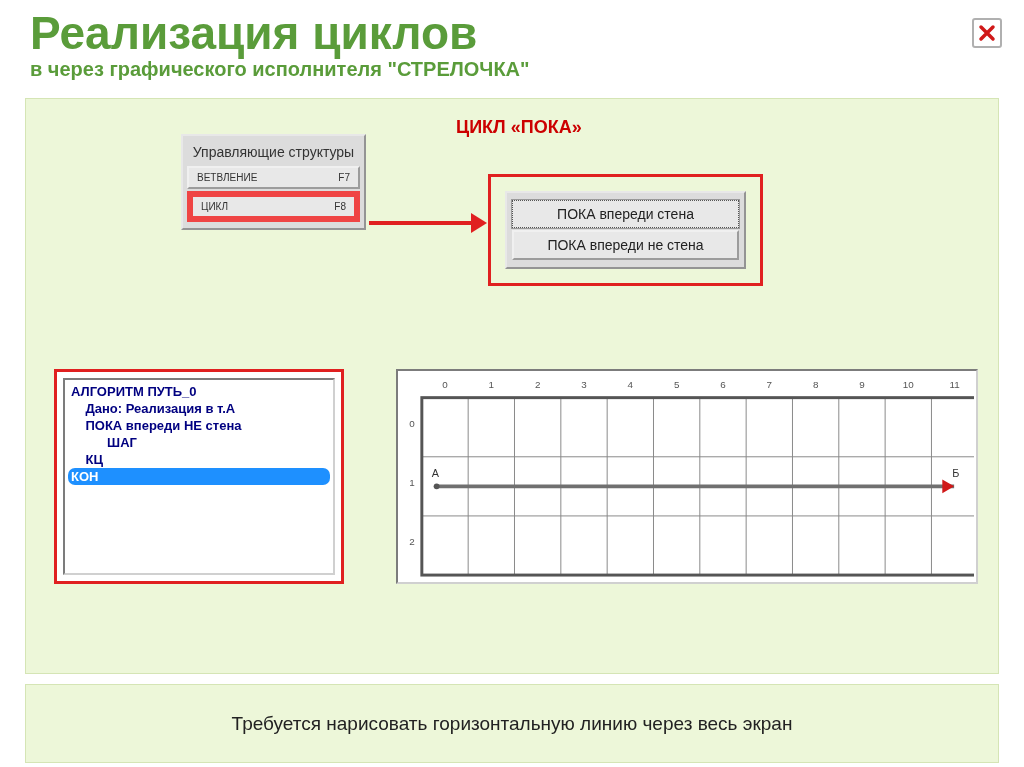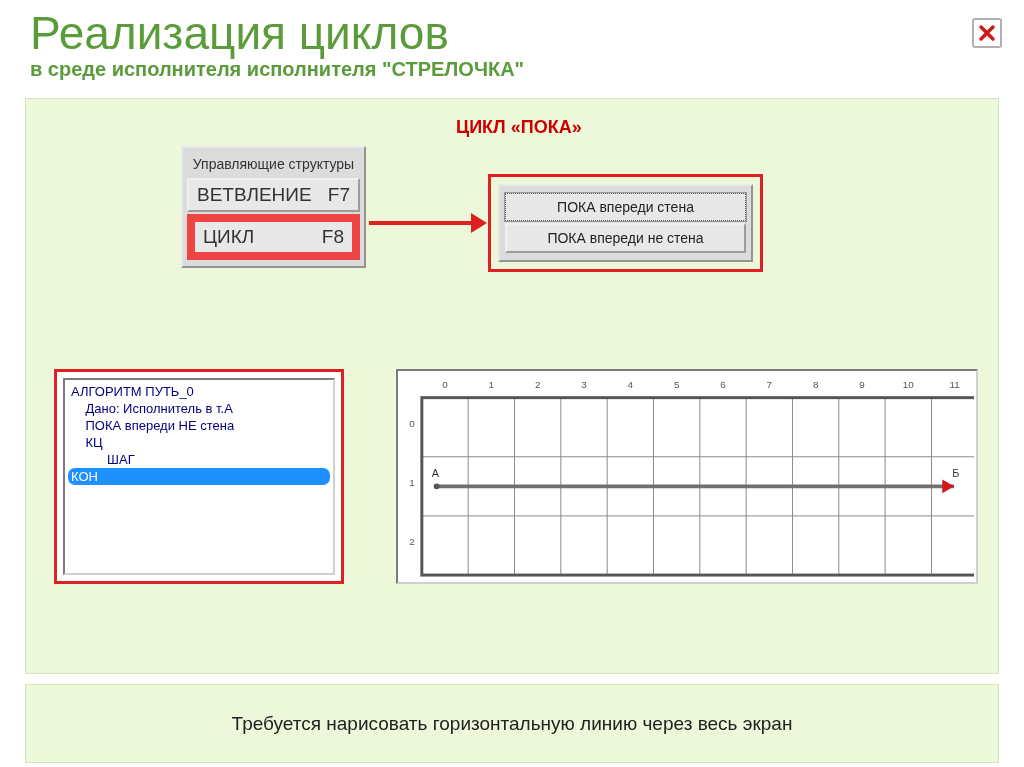--- a/index.html
+++ b/index.html
@@ -9,21 +9,21 @@
       font-family: Arial, sans-serif;
       background: #fff;
       position: relative;
       overflow: hidden;
     }
     .header {
       padding: 10px 30px 5px;
     }
     .title {
       font-size: 46px;
-      font-weight: normal;
+      font-weight: bold;
       color: #5a9c3a;
       line-height: 1;
     }
     .subtitle {
       font-size: 20px;
       font-weight: bold;
       color: #5a9c3a;
       margin-top: 2px;
     }
     .close-btn {
@@ -50,46 +50,46 @@
     .section-title {
       position: absolute;
       top: 18px;
       left: 430px;
       color: #cc0000;
       font-weight: bold;
       font-size: 18px;
     }
     .control-structures {
       position: absolute;
-      top: 47px;
+      top: 35px;
       left: 155px;
       width: 185px;
       background: #dcdcdc;
       border: 2px outset #e8e8e8;
       padding: 4px;
     }
     .cs-title {
       text-align: center;
       font-size: 14px;
       padding: 4px 0;
       color: #333;
     }
     .cs-button {
       background: #e8e8e8;
       border: 2px outset #f0f0f0;
       padding: 4px 8px;
       margin: 2px 0;
-      font-size: 19px;
+      font-size: 10px;
       color: #333;
       display: flex;
       justify-content: space-between;
       cursor: pointer;
     }
     .cs-button-highlighted {
-      border: 8px solid #ef4444;
+      border: 6px solid #ef4444;
       gap: 10px;
     }
     .arrow-line {
       position: absolute;
       top: 122px;
       left: 343px;
       width: 105px;
       height: 4px;
       background: #e02020;
     }
@@ -101,21 +101,21 @@
       border-top: 10px solid transparent;
       border-bottom: 10px solid transparent;
       border-left: 16px solid #e02020;
     }
     .while-panel {
       position: absolute;
       top: 75px;
       left: 462px;
       width: 275px;
       border: 3px solid #e02020;
-      padding: 7px;
+      padding: 14px;
       background: #edf7d9;
     }
     .while-inner {
       background: #dcdcdc;
       border: 2px outset #e8e8e8;
       padding: 5px;
     }
     .while-btn {
       background: #e8e8e8;
       border: 2px outset #f0f0f0;
@@ -142,21 +142,21 @@
     }
     .code-inner {
       background: #fff;
       border: 2px inset #d0d0d0;
       height: 100%;
       font-size: 13px;
       padding: 3px;
       font-family: Arial, sans-serif;
       color: #000080;
     }
-    .code-line { padding: 1px 3px; white-space: pre; }
+    .code-line { padding: 1px 3px; white-space: pre; font-weight: bold; }
     .code-line-selected { background: #1e90ff; color: #fff; border-radius: 7px; }
     .grid-panel {
       position: absolute;
       top: 270px;
       left: 370px;
       width: 582px;
       height: 215px;
       background: #fff;
       border: 2px inset #d0d0d0;
       padding: 2px;
@@ -174,21 +174,21 @@
     .bottom-text {
       font-size: 19px;
       color: #222;
     }
   </style>
 </head>
 <body>
 
 <div class="header">
   <div class="title">Реализация   циклов</div>
-  <div class="subtitle">в   среде   исполнителя   исполнителя   "СТРЕЛОЧКА"</div>
+  <div class="subtitle">в   через   графического   исполнителя   "СТРЕЛОЧКА"</div>
 </div>
 
 <div class="close-btn">
   <svg viewBox="0 0 18 18">
     <path d="M3 3 L15 15 M15 3 L3 15" stroke="#d01818" stroke-width="3.5" stroke-linecap="round"></path>
   </svg>
 </div>
 
 <div class="main-panel">
   <div class="section-title">ЦИКЛ «ПОКА»</div>
@@ -211,24 +211,24 @@
   <div class="while-panel">
     <div class="while-inner">
       <div class="while-btn while-btn-focused">ПОКА впереди стена</div>
       <div class="while-btn">ПОКА впереди не стена</div>
     </div>
   </div>
 
   <div class="code-box">
     <div class="code-inner" id="code-inner">
         <div class="code-line">АЛГОРИТМ ПУТЬ_0</div>
-        <div class="code-line">    Дано: Исполнитель в т.А</div>
+        <div class="code-line">    Дано: Реализация в т.А</div>
         <div class="code-line">    ПОКА впереди НЕ стена</div>
+        <div class="code-line">          ШАГ</div>
         <div class="code-line">    КЦ</div>
-        <div class="code-line">          ШАГ</div>
         <div class="code-line code-line-selected">КОН</div>
       </div>
   </div>
 
   <div class="grid-panel">
     <svg class="grid-svg" viewBox="0 0 578 210">
       <g id="grid-labels-x">
           <text x="43.5" y="15" font-size="10" text-anchor="middle" fill="#555">0</text>
           <text x="90.5" y="15" font-size="10" text-anchor="middle" fill="#555">1</text>
           <text x="137.5" y="15" font-size="10" text-anchor="middle" fill="#555">2</text>

